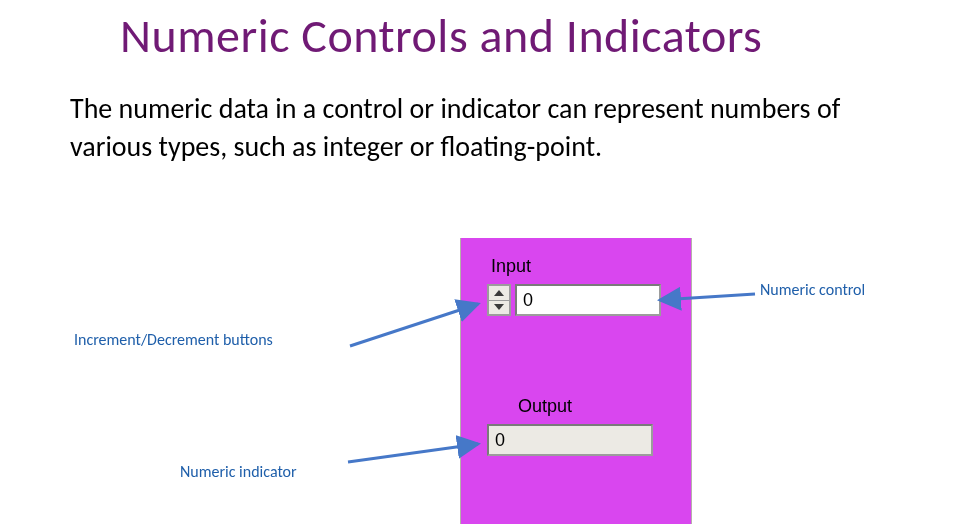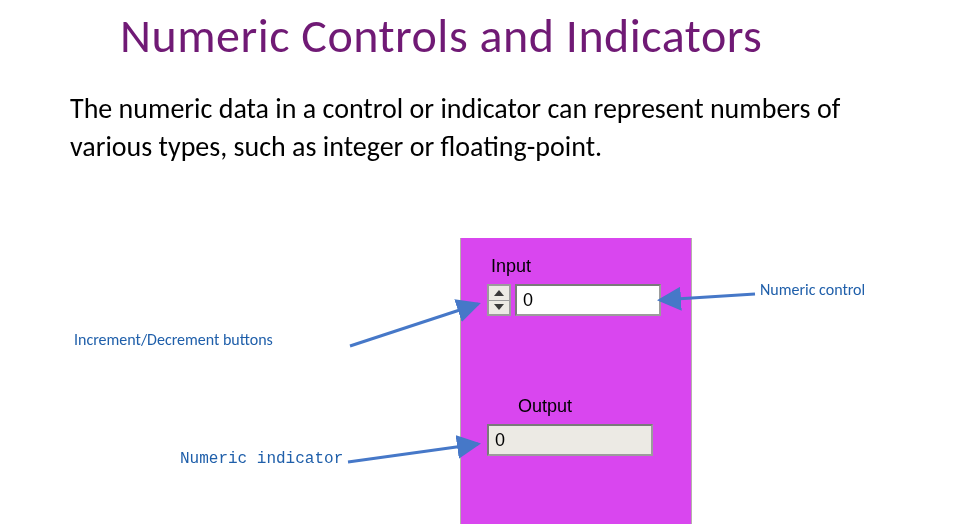--- a/index.html
+++ b/index.html
@@ -106,21 +106,21 @@
   }
 
   
   .callout {
     position: absolute;
     font-size: 16px;
     color: #1f5faa;
   }
   .callout.inc-dec   { left: 74px;  top: 330px; }
   .callout.num-ctrl  { left: 760px; top: 280px; }
-  .callout.num-ind   { left: 180px; top: 450px; font-family: Liberation Mono, monospace; }
+  .callout.num-ind   { left: 180px; top: 462px; }
 
   
   svg.arrows {
     position: absolute;
     left: 0; top: 0;
     width: 960px; height: 524px;
     pointer-events: none;
   }
 </style>
 </head>

